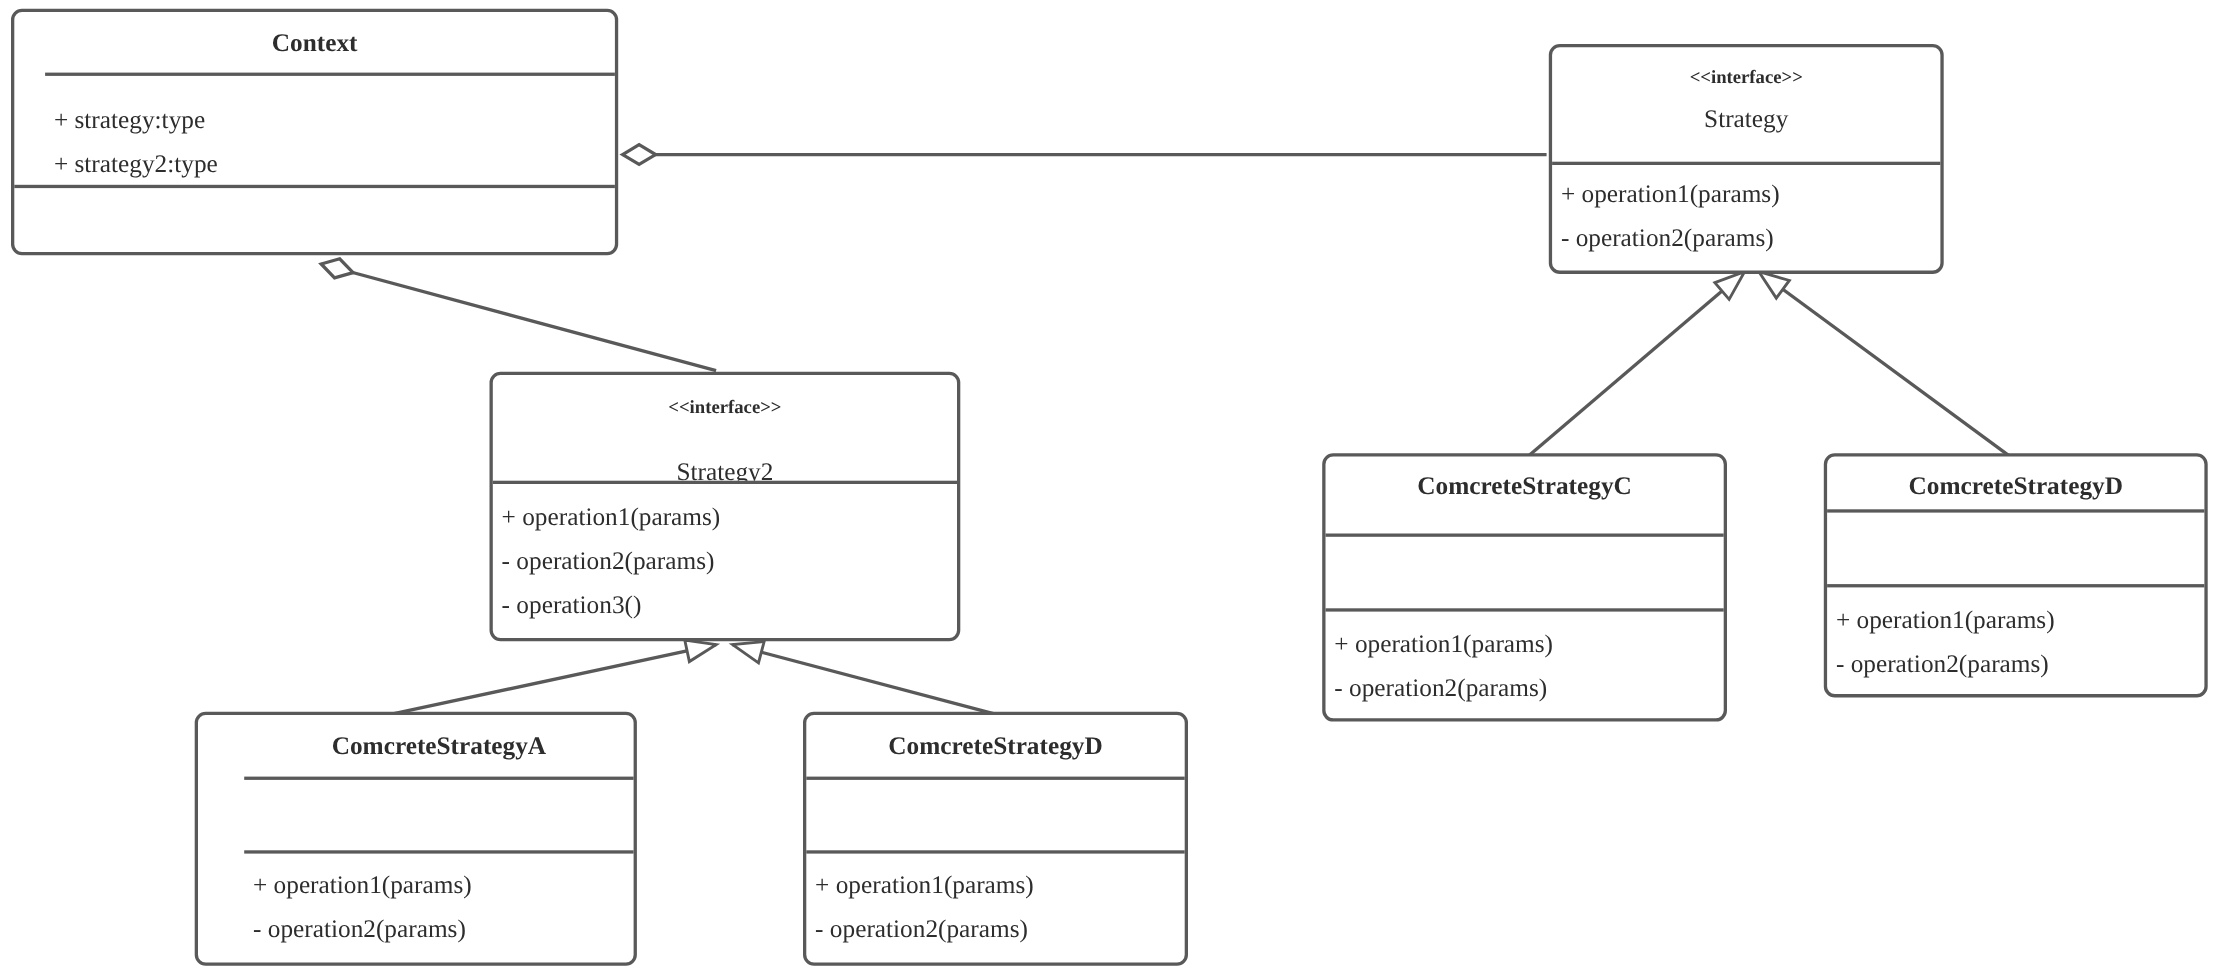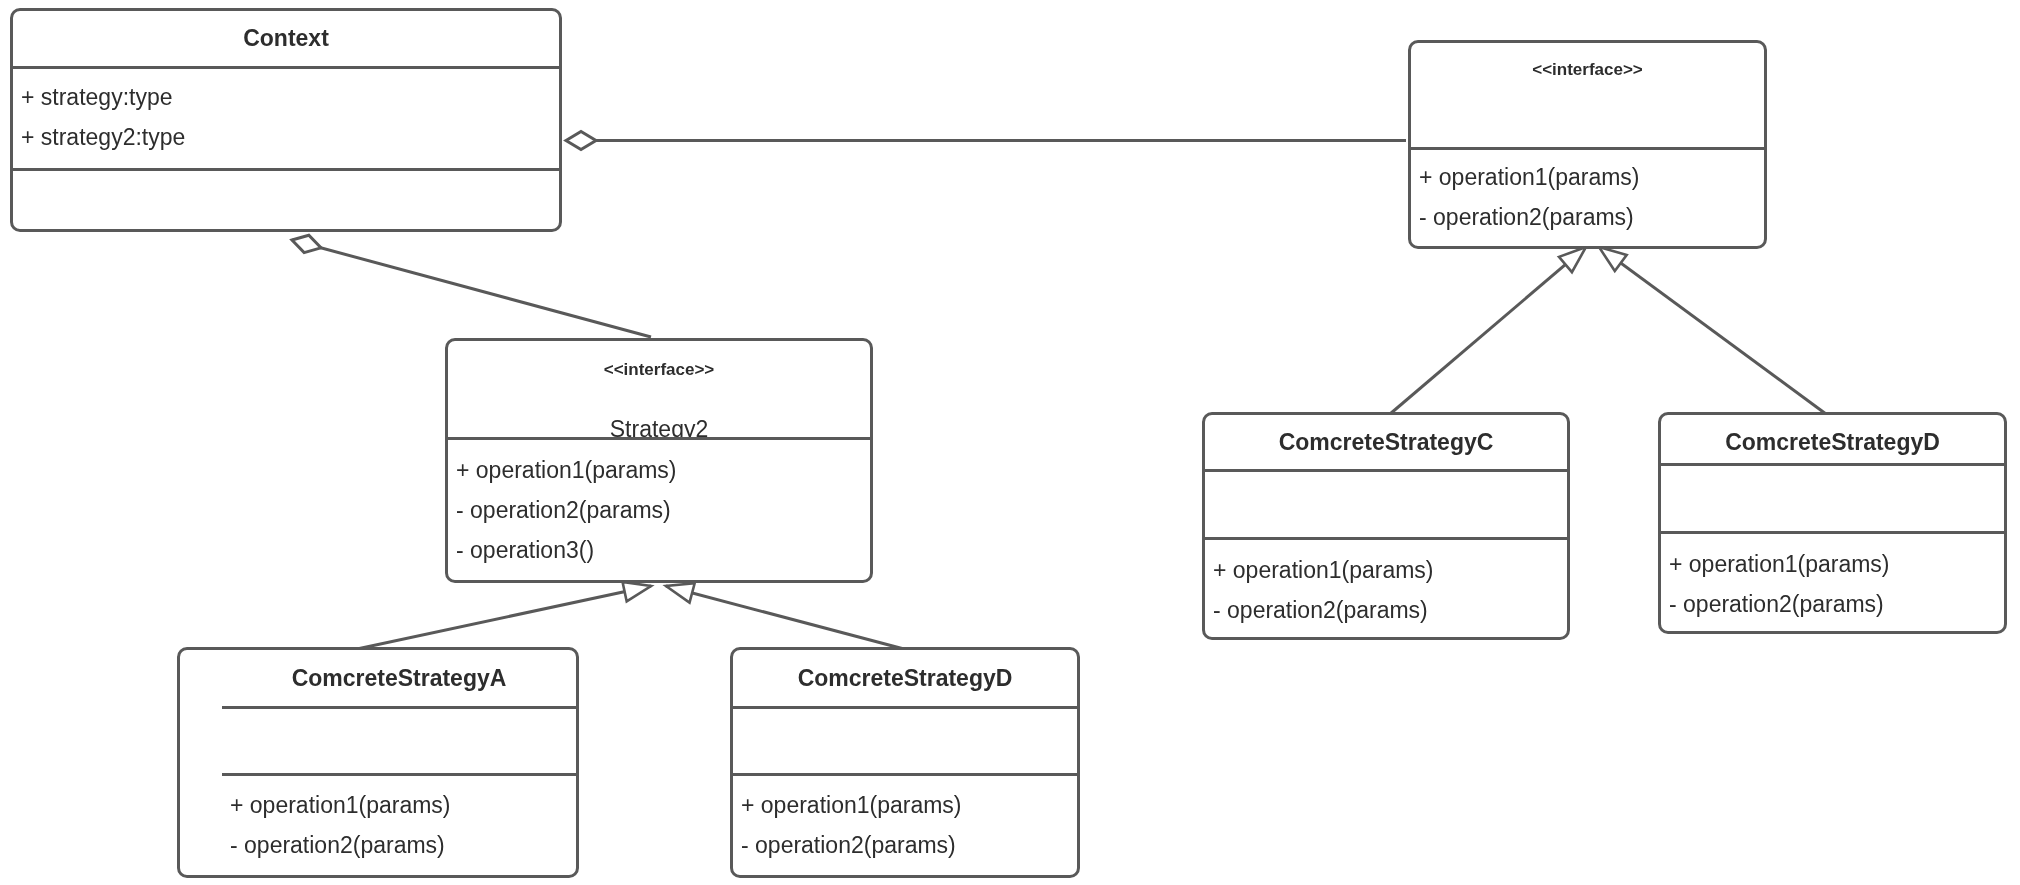--- a/index.html
+++ b/index.html
@@ -5,21 +5,21 @@
   html, body {
     margin: 0;
     padding: 0;
     background: #ffffff;
   }
   .canvas {
     position: relative;
     width: 2020px;
     height: 885px;
     background: #ffffff;
-    font-family: Liberation Sans, sans-serif;
+    font-family: Liberation Serif, serif;
     color: #2d2d2d;
     overflow: hidden;
   }
   .connectors {
     position: absolute;
     left: 0; top: 0;
     z-index: 1;
   }
   .uml-class {
     position: absolute;
@@ -71,30 +71,31 @@
 
     <line x1="1390" y1="414" x2="1586" y2="247" stroke="#595959" stroke-width="3" marker-end="url(#real-triangle)"></line>
 
     <line x1="1826" y1="414" x2="1599" y2="247" stroke="#595959" stroke-width="3" marker-end="url(#real-triangle)"></line>
   </svg>
 
   <div class="uml-class" style="left:10px; top:8px; width:546px;">
     <div class="sec title" style="height:55px; line-height:55px;">
       <span class="title-line">Context</span>
     </div>
-    <div class="sec" style="height:102px; padding-top:8px; box-sizing:border-box;">
+    <div class="sec" style="height:102px; padding-top:20px; box-sizing:border-box;margin-left:28px;">
       <div class="member">+ strategy:type</div>
       <div class="member">+ strategy2:type</div>
     </div>
     <div class="sec" style="height:58px;"></div>
   </div>
 
   <div class="uml-class" style="left:1408px; top:40px; width:353px;">
     <div class="sec title" style="height:96px; padding-top:8px; box-sizing:content-box;">
       <span class="stereotype" style="line-height:38px;">&lt;&lt;interface&gt;&gt;</span>
+      <span class="iface-name" style="line-height:38px;">Strategy</span>
     </div>
     <div class="sec" style="height:89px; padding-top:7px; box-sizing:content-box;">
       <div class="member">+ operation1(params)</div>
       <div class="member">- operation2(params)</div>
     </div>
   </div>
 
   <div class="uml-class" style="left:445px; top:338px; width:422px;">
     <div class="sec title" style="height:86px; padding-top:10px; box-sizing:content-box;">
       <span class="stereotype" style="line-height:38px;">&lt;&lt;interface&gt;&gt;</span>
@@ -123,21 +124,21 @@
       <span class="title-line">ComcreteStrategyD</span>
     </div>
     <div class="sec" style="height:64px;"></div>
     <div class="sec" style="height:90px; padding-top:9px; box-sizing:content-box;">
       <div class="member">+ operation1(params)</div>
       <div class="member">- operation2(params)</div>
     </div>
   </div>
 
   <div class="uml-class" style="left:1202px; top:412px; width:362px;">
-    <div class="sec title" style="height:54px; line-height:54px;">
+    <div class="sec title" style="height:70px; line-height:54px;">
       <span class="title-line">ComcreteStrategyC</span>
     </div>
     <div class="sec" style="height:65px;"></div>
     <div class="sec" style="height:87px; padding-top:10px; box-sizing:content-box;">
       <div class="member">+ operation1(params)</div>
       <div class="member">- operation2(params)</div>
     </div>
   </div>
 
   <div class="uml-class" style="left:1658px; top:412px; width:343px;">

